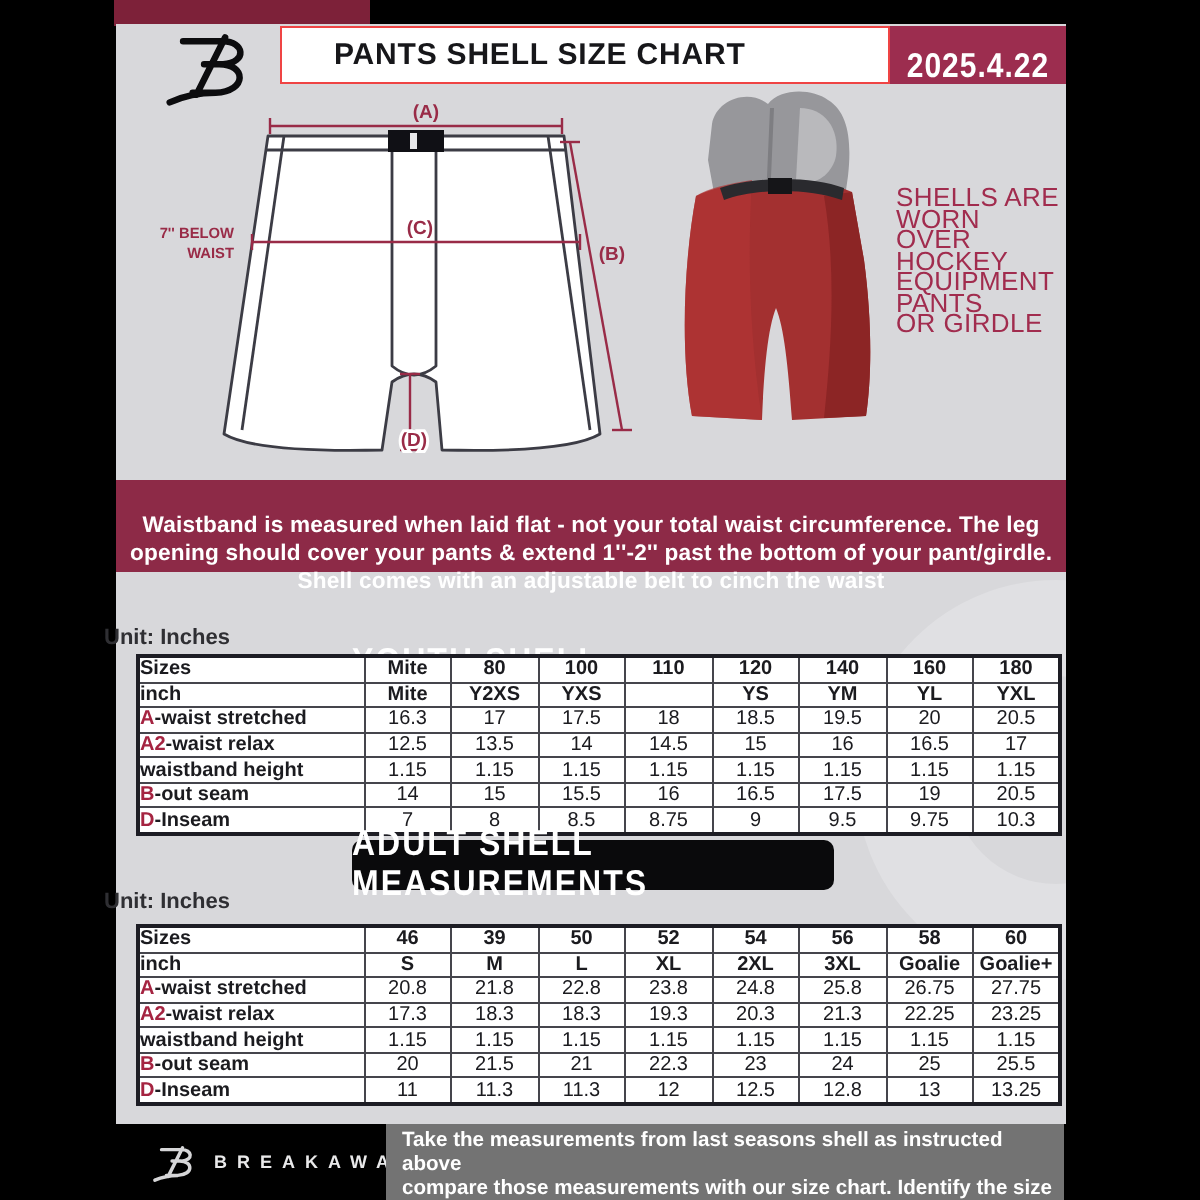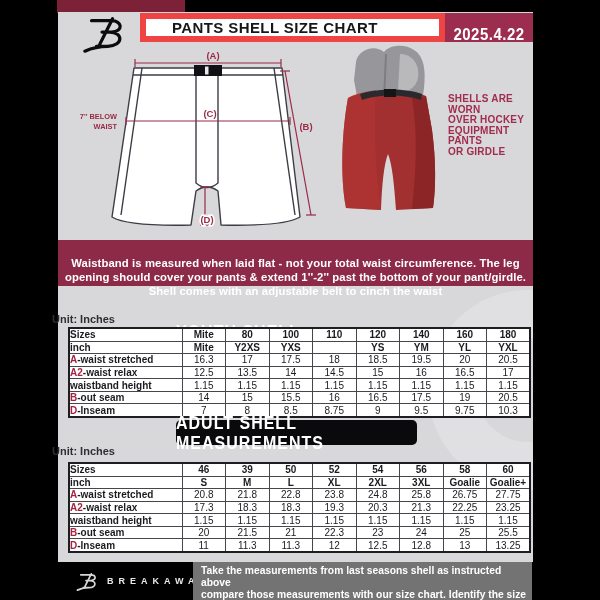--- a/index.html
+++ b/index.html
@@ -7,31 +7,31 @@
         font-family:"Liberation Sans",sans-serif;-webkit-font-smoothing:antialiased;}
   #page *{box-sizing:border-box;}
 
   .top-strip{position:absolute;left:57px;top:0;width:128px;height:13px;background:#7d2139;}
   .panel{position:absolute;left:58px;top:12px;width:475px;height:550px;background:#d8d8db;overflow:hidden;}
   .watermark{position:absolute;right:-95px;top:278px;width:200px;height:200px;border-radius:50%;
              border:48px solid #e0e0e3;}
 
   .logo-top{position:absolute;left:82px;top:13px;width:42px;height:42px;}
   .title-bar{position:absolute;left:140px;top:13px;width:305px;height:29px;background:#fff;
-             border:6px solid #ef4444;display:flex;align-items:center;padding-left:26px;
+             border:1px solid #ef4444;display:flex;align-items:center;padding-left:26px;
              font-size:15px;font-weight:bold;letter-spacing:.4px;color:#17171a;}
   .date-badge{position:absolute;left:445px;top:13px;width:88px;height:29px;background:#9c2d4f;
               color:#fff;display:flex;align-items:flex-end;justify-content:center;
               font-size:15px;font-weight:bold;letter-spacing:.5px;transform-origin:center;}
   .date-badge span{display:inline-block;transform:scaleY(1.15);}
 
   .diagram{position:absolute;left:68px;top:44px;width:252px;height:196px;}
   .photo{position:absolute;left:334px;top:42px;width:114px;height:198px;}
   .photo-note{position:absolute;left:448px;top:94px;width:86px;color:#a12c4e;
-              font-size:10px;font-weight:bold;line-height:10.5px;letter-spacing:.2px;}
+              font-size:13px;font-weight:normal;line-height:10.5px;letter-spacing:.2px;}
 
   .band{position:absolute;left:58px;top:240px;width:475px;height:46px;background:#8d2a47;
         color:#fff;font-size:11.3px;font-weight:bold;line-height:14px;text-align:center;
         padding-top:16px;letter-spacing:.1px;}
 
   .banner{position:absolute;left:176px;width:241px;height:25px;background:#0a0a0c;border-radius:5px;
           color:#fff;display:flex;align-items:center;justify-content:center;}
   .banner span{display:inline-block;font-size:16px;font-weight:bold;letter-spacing:1px;transform:scaleY(1.12);}
   .banner.youth{top:288px;margin-top:41px;} .banner.adult{top:420px;}
   .unit{position:absolute;left:52px;width:475px;text-align:left;font-size:11px;font-weight:600;color:#2f2f33;}

